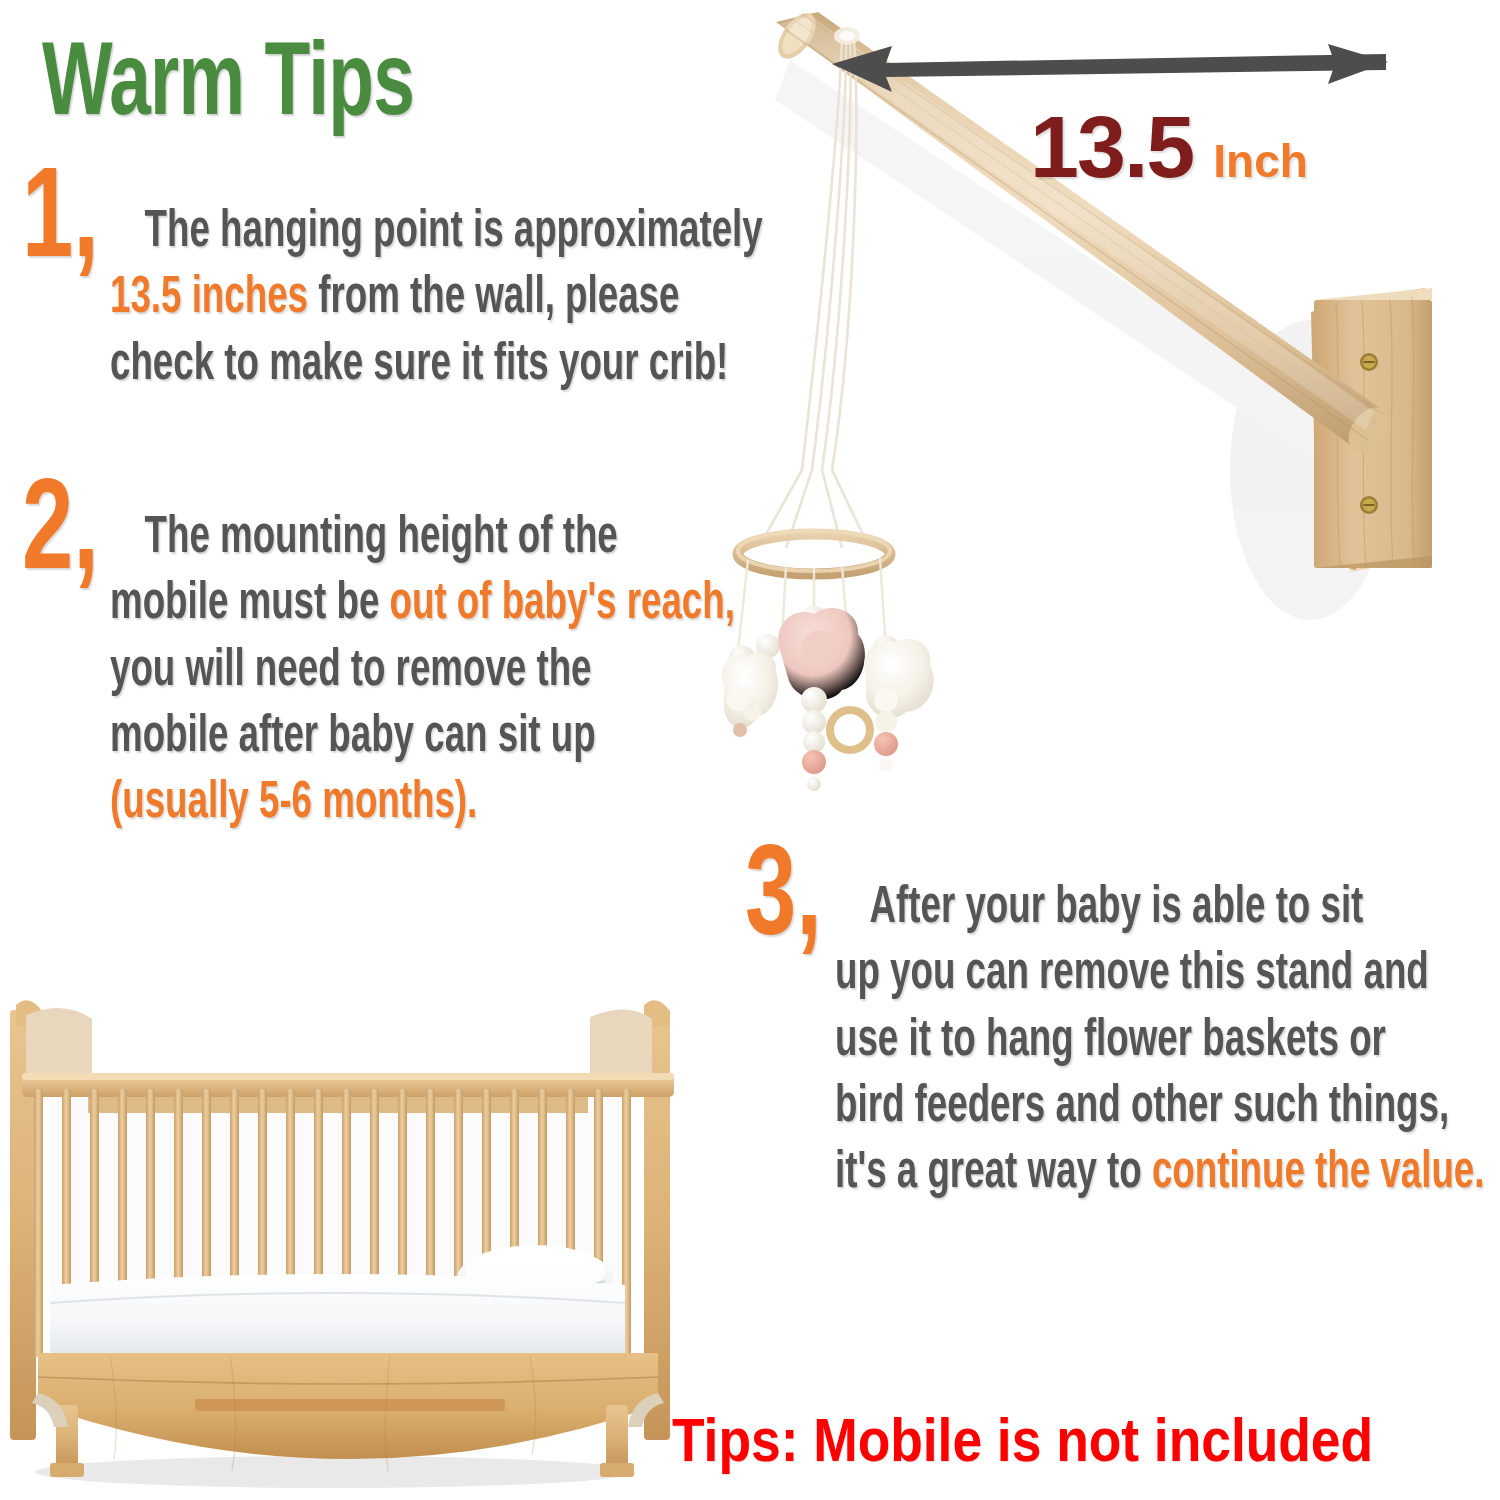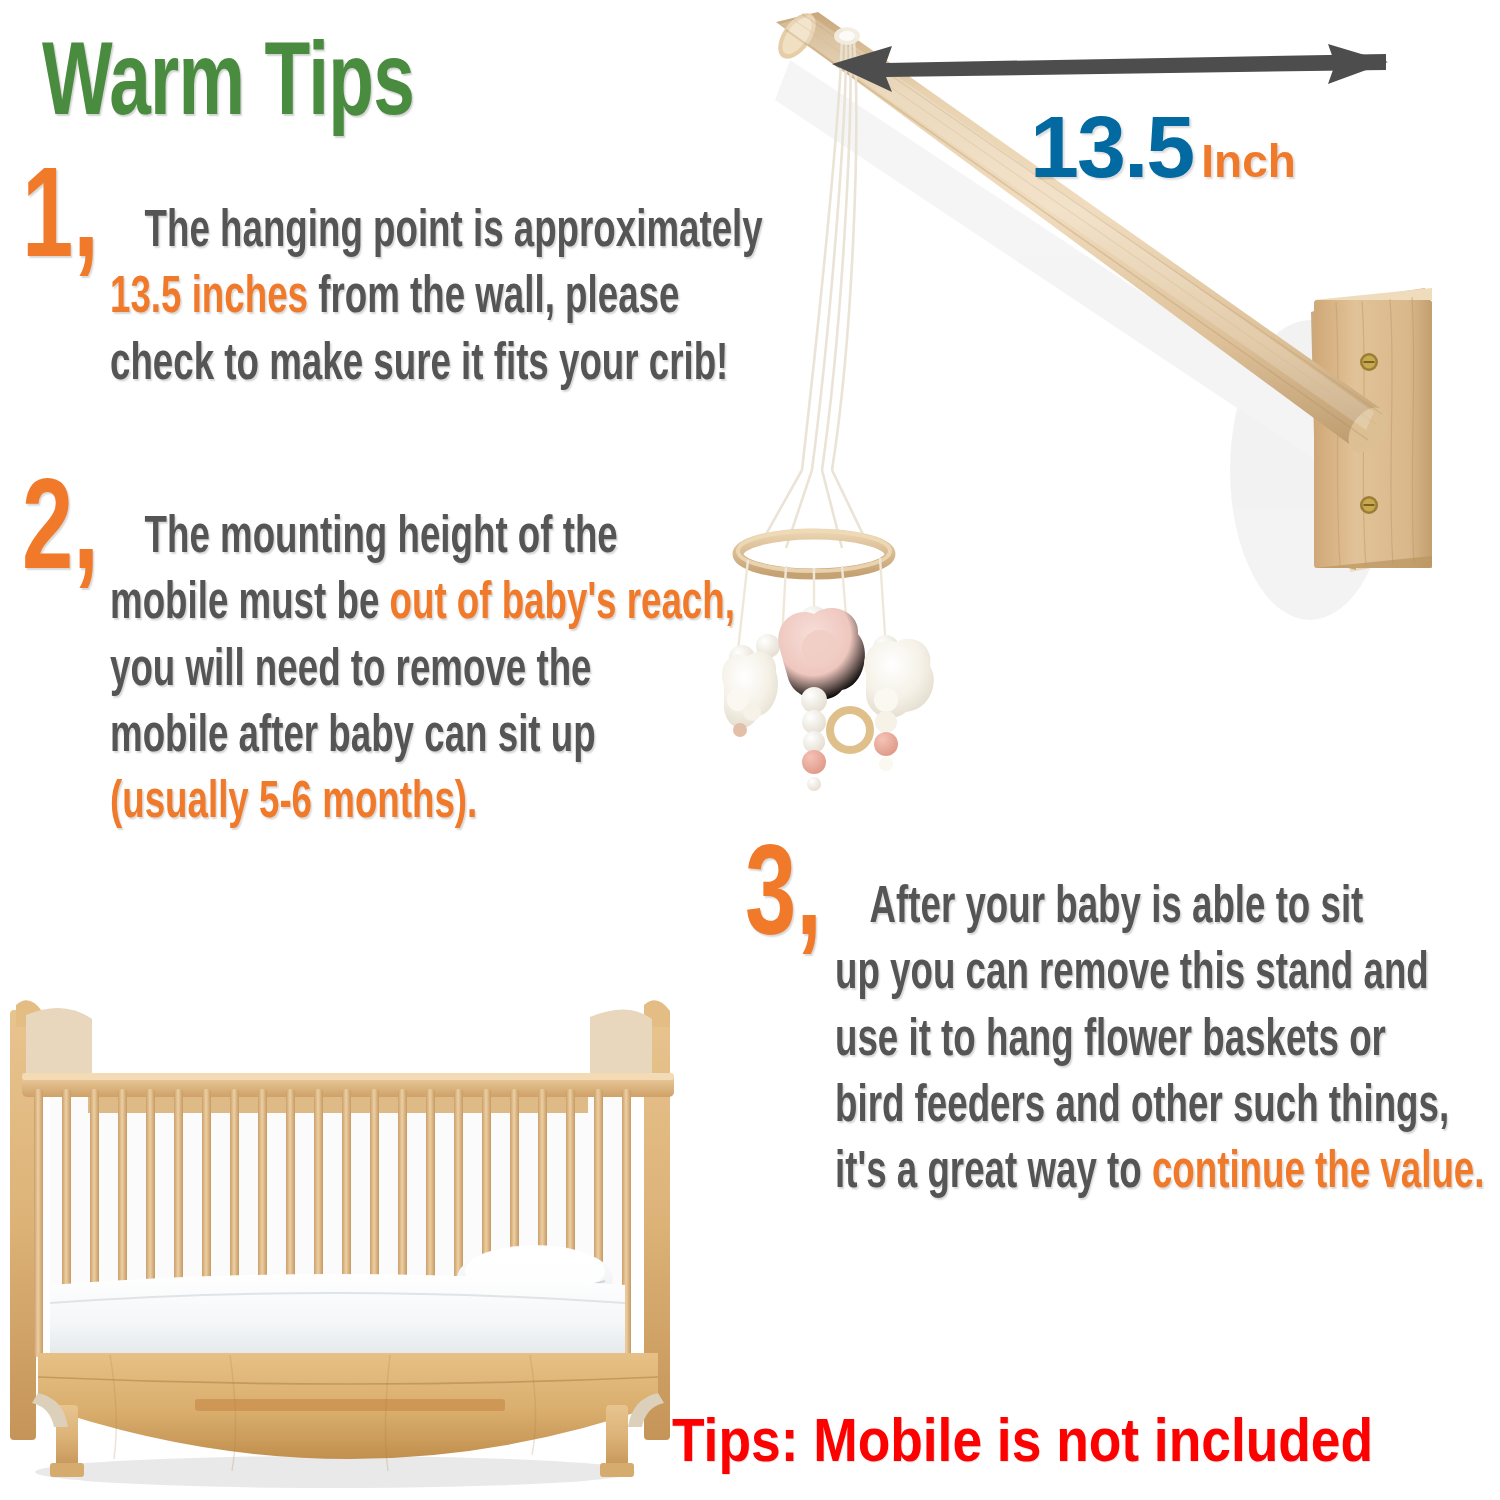--- a/index.html
+++ b/index.html
@@ -94,30 +94,30 @@
   #dim-label {
     position: absolute;
     left: 1030px;
     top: 96px;
     white-space: nowrap;
   }
   #dim-value {
     font-family: "Liberation Sans Narrow", "Liberation Sans", sans-serif;
     font-weight: bold;
     font-size: 88px;
-    color: #0369a1;
+    color: #7f1d1d;
     letter-spacing: -2px;
     text-shadow: 2px 2px 2px rgba(0,0,0,0.14);
   }
   #dim-unit {
     font-family: "Liberation Sans Narrow", "Liberation Sans", sans-serif;
     font-weight: bold;
     font-size: 46px;
     color: #f0792a;
-    margin-left: 8px;
+    margin-left: 20px;
     text-shadow: 2px 2px 2px rgba(0,0,0,0.14);
   }
 
   
   #product-photo {
     position: absolute;
     left: 690px;
     top: 0px;
     width: 810px;
     height: 800px;

